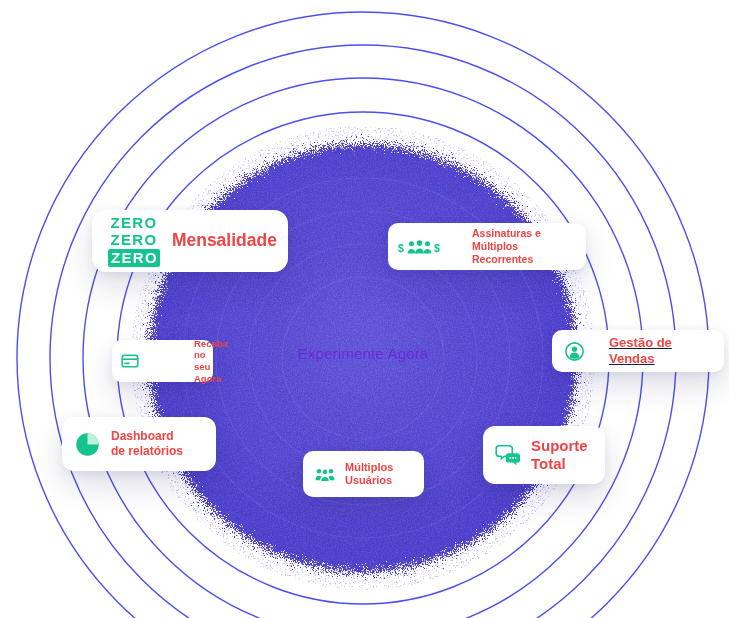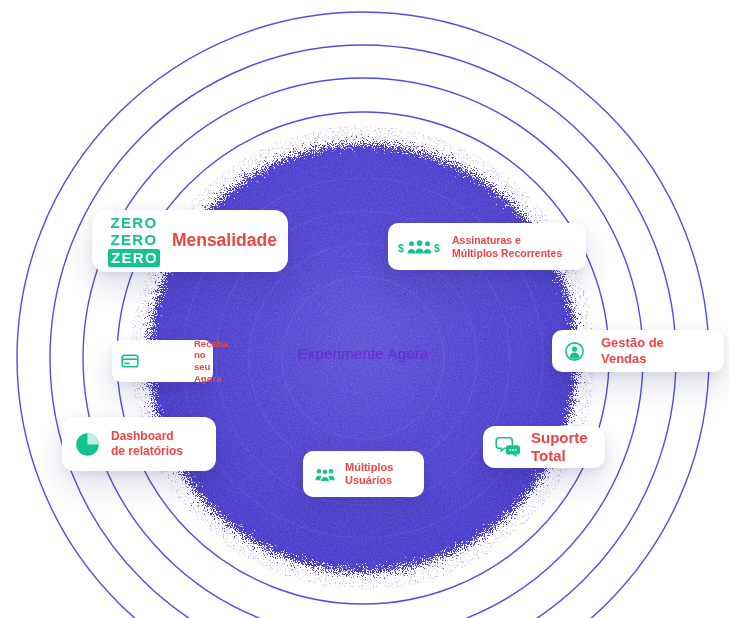--- a/index.html
+++ b/index.html
@@ -28,35 +28,35 @@
   .card .txt{font-weight:800;line-height:1.22;color:#ef4444;}
   .card .txt span{display:block;}
 
   #card-mensalidade{left:92px;top:210px;width:196px;height:62px;border-radius:14px;gap:12px;padding:0 16px;box-sizing:border-box;}
   #card-mensalidade .txt{font-size:17.5px;}
   .zero-logo{display:flex;flex-direction:column;align-items:center;gap:1px;
     font-size:15px;font-weight:700;letter-spacing:1.3px;line-height:1.05;color:#14c38e;}
   .zero-logo .zb{background:#14c38e;color:#ffffff;padding:1px 2px 1px 3px;border-radius:2px;}
 
   #card-assinaturas{left:388px;top:223px;width:198px;height:47px;border-radius:10px;gap:8px;padding:0 10px;box-sizing:border-box;}
-  #card-assinaturas .txt{font-size:10.5px;}
+  #card-assinaturas .txt{font-size:10.5px;margin-left:20px;}
 
   #card-receba{left:112px;top:340px;width:101px;height:42px;border-radius:9px;gap:7px;padding:0 9px;box-sizing:border-box;}
   #card-receba .txt{font-size:9.5px;margin-left:48px;}
 
-  #card-gestao{left:552px;top:330px;width:172px;height:42px;border-radius:10px;gap:16px;padding:0 12px;box-sizing:border-box;}
+  #card-gestao{left:552px;top:330px;width:172px;height:42px;border-radius:10px;gap:24px;padding:0 12px;box-sizing:border-box;text-decoration:underline;}
   #card-gestao .txt{font-size:13px;}
 
   #card-dashboard{left:62px;top:417px;width:154px;height:54px;border-radius:12px;gap:10px;padding:0 12px;box-sizing:border-box;}
   #card-dashboard .txt{font-size:12px;}
 
   #card-multiplos{left:303px;top:451px;width:121px;height:46px;border-radius:10px;gap:8px;padding:0 10px;box-sizing:border-box;}
   #card-multiplos .txt{font-size:11px;}
 
-  #card-suporte{left:483px;top:426px;width:122px;height:42px;border-radius:12px;gap:9px;padding:0 12px;box-sizing:border-box;}
+  #card-suporte{left:483px;top:426px;width:122px;height:58px;border-radius:12px;gap:9px;padding:0 12px;box-sizing:border-box;}
   #card-suporte .txt{font-size:15px;}
 
   .icon{flex:0 0 auto;display:block;}
 </style>
 </head>
 <body>
 
 <div class="stage">
 
   <svg class="bg-svg" width="729" height="618" viewBox="0 0 729 618">

